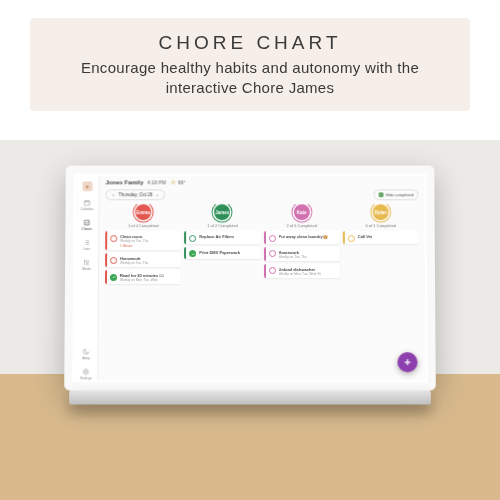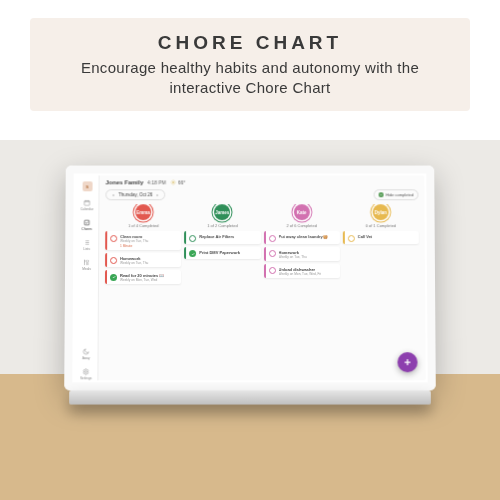--- a/index.html
+++ b/index.html
@@ -17,21 +17,21 @@
     width: 440px;
     background: #f6efe9;
     border-radius: 4px;
     padding: 14px 24px;
     text-align: center;
     color: #3a3a3a;
   }
   .hero-title {
     font-size: 19px;
     letter-spacing: 4px;
-    font-weight: 700;
+    font-weight: 400;
     margin-bottom: 4px;
   }
   .hero-sub {
     font-size: 15px;
     line-height: 1.3;
     font-weight: 300;
     letter-spacing: .3px;
   }
   
   .scene {
@@ -160,21 +160,21 @@
     background:#8d3fae;display:flex;align-items:center;justify-content:center;
     box-shadow:0 2px 6px rgba(0,0,0,.3);
   }
   .fab svg{width:10px;height:10px}
 </style>
 </head>
 <body>
 
 <div class="hero-banner">
   <div class="hero-title">CHORE CHART</div>
-  <div class="hero-sub">Encourage healthy habits and autonomy with the interactive Chore Chart</div>
+  <div class="hero-sub">Encourage healthy habits and autonomy with the interactive Chore James</div>
 </div>
 
 <div class="scene"></div>
 
 <div class="device">
   <div class="screen">
 
     <div class="sidebar">
       <div class="avatar-sq">S</div>
       <div class="s-item">

